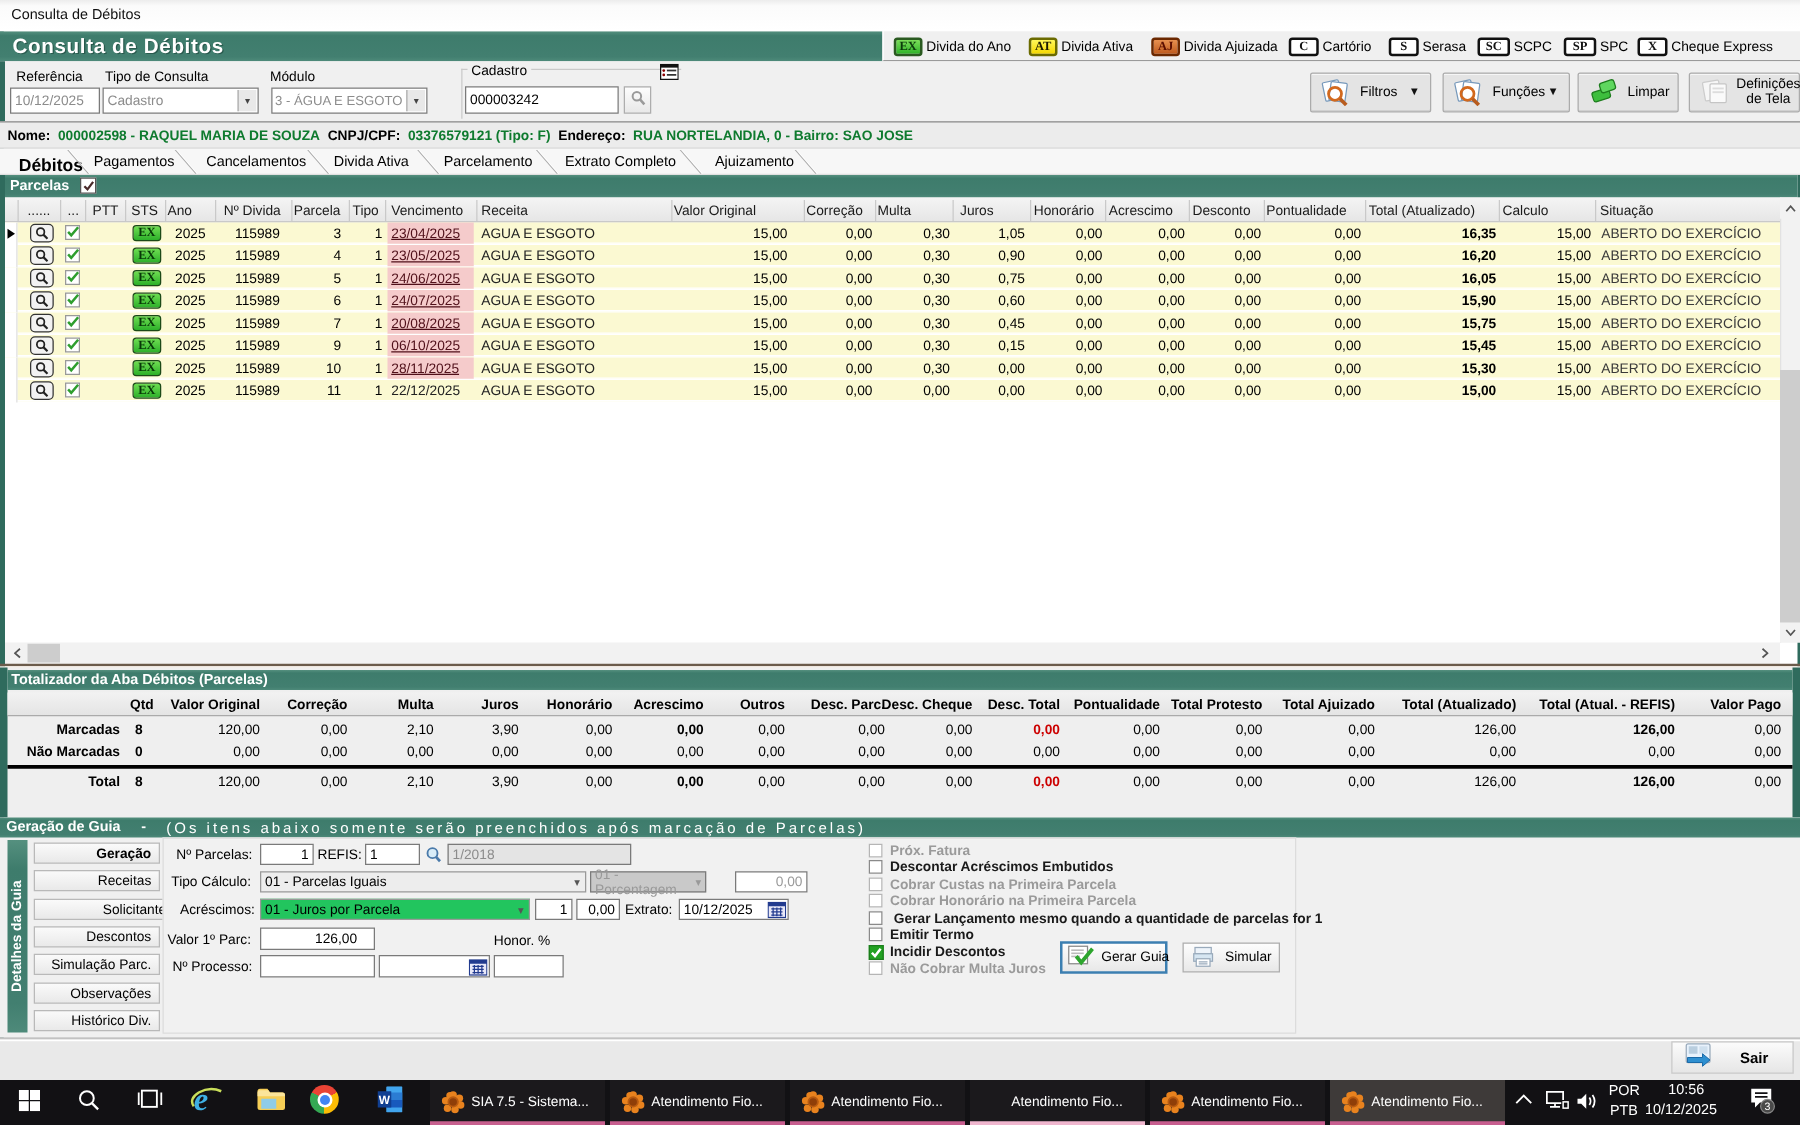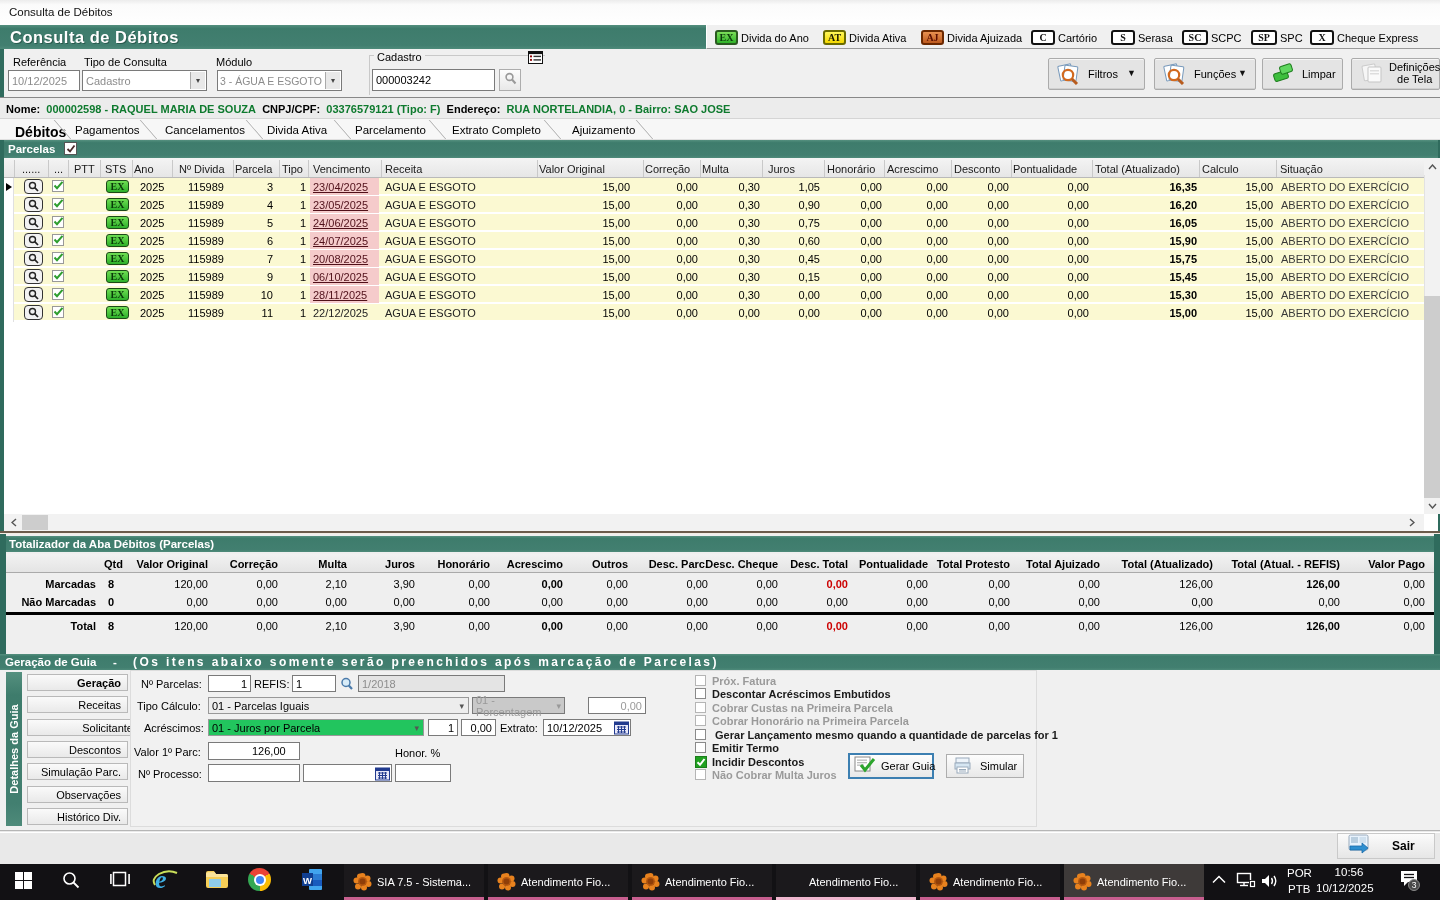--- a/index.html
+++ b/index.html
@@ -513,21 +513,21 @@
 <div class="cell" style="left:818px;top:620px;width:110px;text-align:right;">0,00</div>
 <div class="cell" style="left:900px;top:620px;width:110px;text-align:right;">0,00</div>
 <div class="cell" style="left:990px;top:620px;width:110px;text-align:right;">0,00</div>
 <div class="cell" style="left:1103px;top:620px;width:110px;text-align:right;">126,00</div>
 <div class="cell" style="left:1230px;top:620px;width:110px;text-align:right;font-weight:bold">126,00</div>
 <div class="cell" style="left:1315px;top:620px;width:110px;text-align:right;">0,00</div>
 <div class="abs" style="left:0;top:654px;width:1440px;height:176px;background:#F0F0F0"></div>
 <div class="abs teal" style="left:0;top:654px;width:1440px;height:16px"></div>
 <div class="abs" style="left:5px;top:656px;color:#fff;font-weight:bold;font-size:11.5px">Geração de Guia</div>
 <div class="abs" style="left:113px;top:656px;color:#fff;font-weight:bold;font-size:11.5px">-</div>
-<div class="abs" style="left:133px;top:655px;color:#fff;font-weight:bold;font-size:12px;letter-spacing:2.4px">(Os itens abaixo somente serão preenchidos após marcação de Parcelas)</div>
+<div class="abs" style="left:133px;top:655px;color:#fff;font-weight:normal;font-size:12px;letter-spacing:2.4px">(Os itens abaixo somente serão preenchidos após marcação de Parcelas)</div>
 <div class="abs teal" style="left:6px;top:672px;width:16px;height:154px"></div>
 <div class="abs" style="left:6px;top:672px;width:16px;height:154px;display:flex;align-items:center;justify-content:center">
     <span style="color:#fff;font-weight:bold;font-size:11px;transform:rotate(-90deg);white-space:nowrap">Detalhes da Guia</span>
   </div>
 <div class="abs" style="left:27px;top:674px;width:101px;height:17px;background:linear-gradient(#FAFAFA,#E9E9E9);border:1px solid #B9B9B9;display:flex;align-items:center;justify-content:flex-end;padding-right:6px;font-weight:bold;font-size:11px">Geração</div>
 <div class="abs" style="left:27px;top:696px;width:101px;height:17px;background:linear-gradient(#FAFAFA,#E9E9E9);border:1px solid #B9B9B9;display:flex;align-items:center;justify-content:flex-end;padding-right:6px;font-size:11px">Receitas</div>
 <div class="abs" style="left:27px;top:719px;width:113px;height:17px;background:linear-gradient(#FAFAFA,#E9E9E9);border:1px solid #B9B9B9;display:flex;align-items:center;justify-content:flex-end;padding-right:6px;font-size:11px">Solicitante</div>
 <div class="abs" style="left:27px;top:741px;width:101px;height:17px;background:linear-gradient(#FAFAFA,#E9E9E9);border:1px solid #B9B9B9;display:flex;align-items:center;justify-content:flex-end;padding-right:6px;font-size:11px">Descontos</div>
 <div class="abs" style="left:27px;top:763px;width:101px;height:17px;background:linear-gradient(#FAFAFA,#E9E9E9);border:1px solid #B9B9B9;display:flex;align-items:center;justify-content:flex-end;padding-right:6px;font-size:11px">Simulação Parc.</div>
 <div class="abs" style="left:27px;top:786px;width:101px;height:17px;background:linear-gradient(#FAFAFA,#E9E9E9);border:1px solid #B9B9B9;display:flex;align-items:center;justify-content:flex-end;padding-right:6px;font-size:11px">Observações</div>

